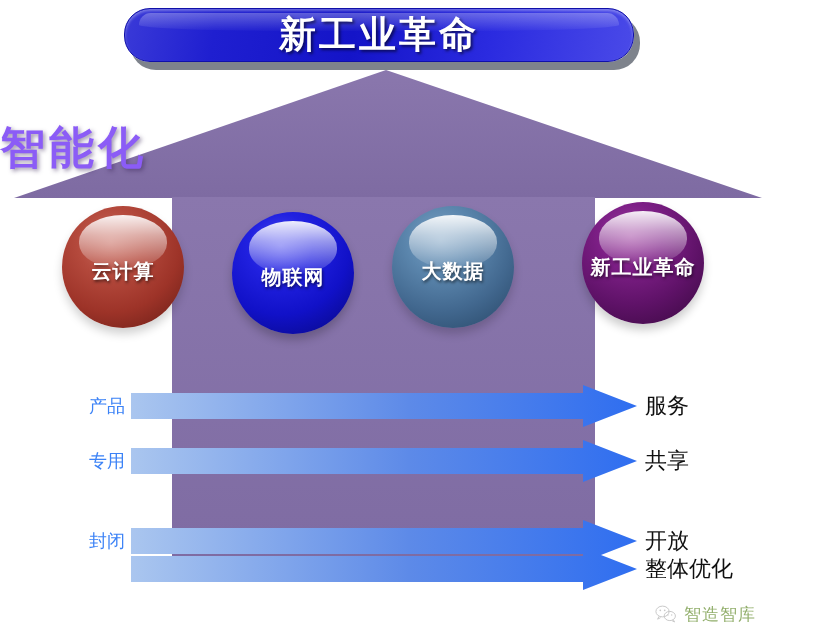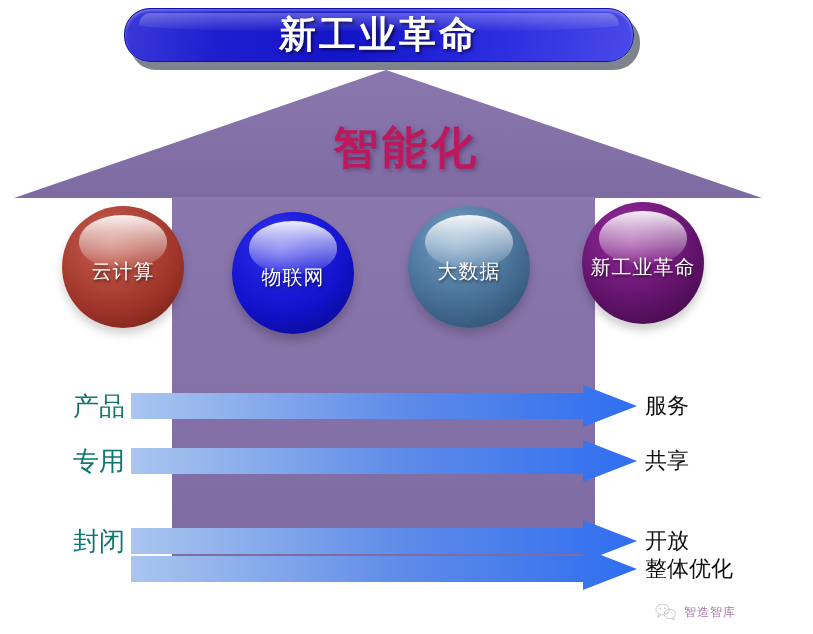--- a/index.html
+++ b/index.html
@@ -62,22 +62,21 @@
     width: 813px;
     height: 520px;
   }
   .house svg { display: block; }
 
   .smart-label {
     position: absolute;
     left: 0;
     top: 118px;
     width: 813px;
-    text-align: center;
-    color: #be185d;
+    color: #8b5cf6;
     font-size: 45px;
     font-weight: bold;
     letter-spacing: 4px;
     text-shadow: 2px 2px 4px rgba(60,40,90,0.5);
     pointer-events: none;
   }
 
   
   .sphere {
     position: absolute;
@@ -95,39 +94,39 @@
     width: 72%;
     height: 44%;
     border-radius: 50% 50% 46% 46%;
     background: linear-gradient(180deg, rgba(255,255,255,0.92) 0%, rgba(255,255,255,0.55) 38%, rgba(255,255,255,0.08) 100%);
     pointer-events: none;
   }
   .sphere-text {
     position: relative;
     color: #ffffff;
     font-size: 20px;
-    font-weight: normal;
+    font-weight: bold;
     letter-spacing: 1px;
     white-space: nowrap;
     text-shadow: 1px 2px 3px rgba(0,0,0,0.55);
     transform: translateY(4px);
   }
 
   .sphere-0 {
     left: 62px; top: 206px;
     background: radial-gradient(circle at 40% 30%, #c86a5e 0%, #b4493c 30%, #9d3328 62%, #77231b 88%, #5d1a14 100%);
     box-shadow: 0 6px 10px rgba(0,0,0,0.18);
   }
   .sphere-1 {
     left: 232px; top: 212px;
     background: radial-gradient(circle at 40% 28%, #4e4ef0 0%, #2121e0 28%, #1111c8 60%, #0a0a92 88%, #060663 100%);
     box-shadow: 0 6px 10px rgba(0,0,0,0.22);
   }
   .sphere-2 {
-    left: 408px; top: 206px;
+    left: 392px; top: 206px;
     background: radial-gradient(circle at 40% 28%, #7fa3c4 0%, #5b86ad 30%, #42688f 62%, #2f5072 88%, #27405c 100%);
     box-shadow: 0 6px 10px rgba(0,0,0,0.18);
   }
   .sphere-3 {
     left: 582px; top: 202px;
     background: radial-gradient(circle at 40% 28%, #9e3fa0 0%, #7d1f86 28%, #5f1268 60%, #430b4a 88%, #310838 100%);
     box-shadow: 0 6px 10px rgba(0,0,0,0.2);
   }
 
   
@@ -135,22 +134,22 @@
     position: absolute;
     left: 0;
     width: 813px;
     height: 42px;
   }
   .arrow-left-label {
     position: absolute;
     right: 688px;
     top: 50%;
     transform: translateY(-50%);
-    color: #0f766e;
-    font-size: 26px;
+    color: #3b82f6;
+    font-size: 18px;
     white-space: nowrap;
     text-align: right;
   }
   .arrow-right-label {
     position: absolute;
     left: 645px;
     top: 50%;
     transform: translateY(-50%);
     color: #101010;
     font-size: 22px;
@@ -170,22 +169,22 @@
     position: absolute;
     left: 655px;
     top: 603px;
     display: flex;
     align-items: center;
     gap: 7px;
     opacity: 0.62;
   }
   .wechat-icon { width: 22px; height: 19px; }
   .watermark-text {
-    color: #701a75;
-    font-size: 12px;
+    color: #4d7c0f;
+    font-size: 17px;
     letter-spacing: 1px;
     white-space: nowrap;
   }
 </style>
 </head>
 <body>
 
 <div id="stage">
 
   <div class="title-banner">

